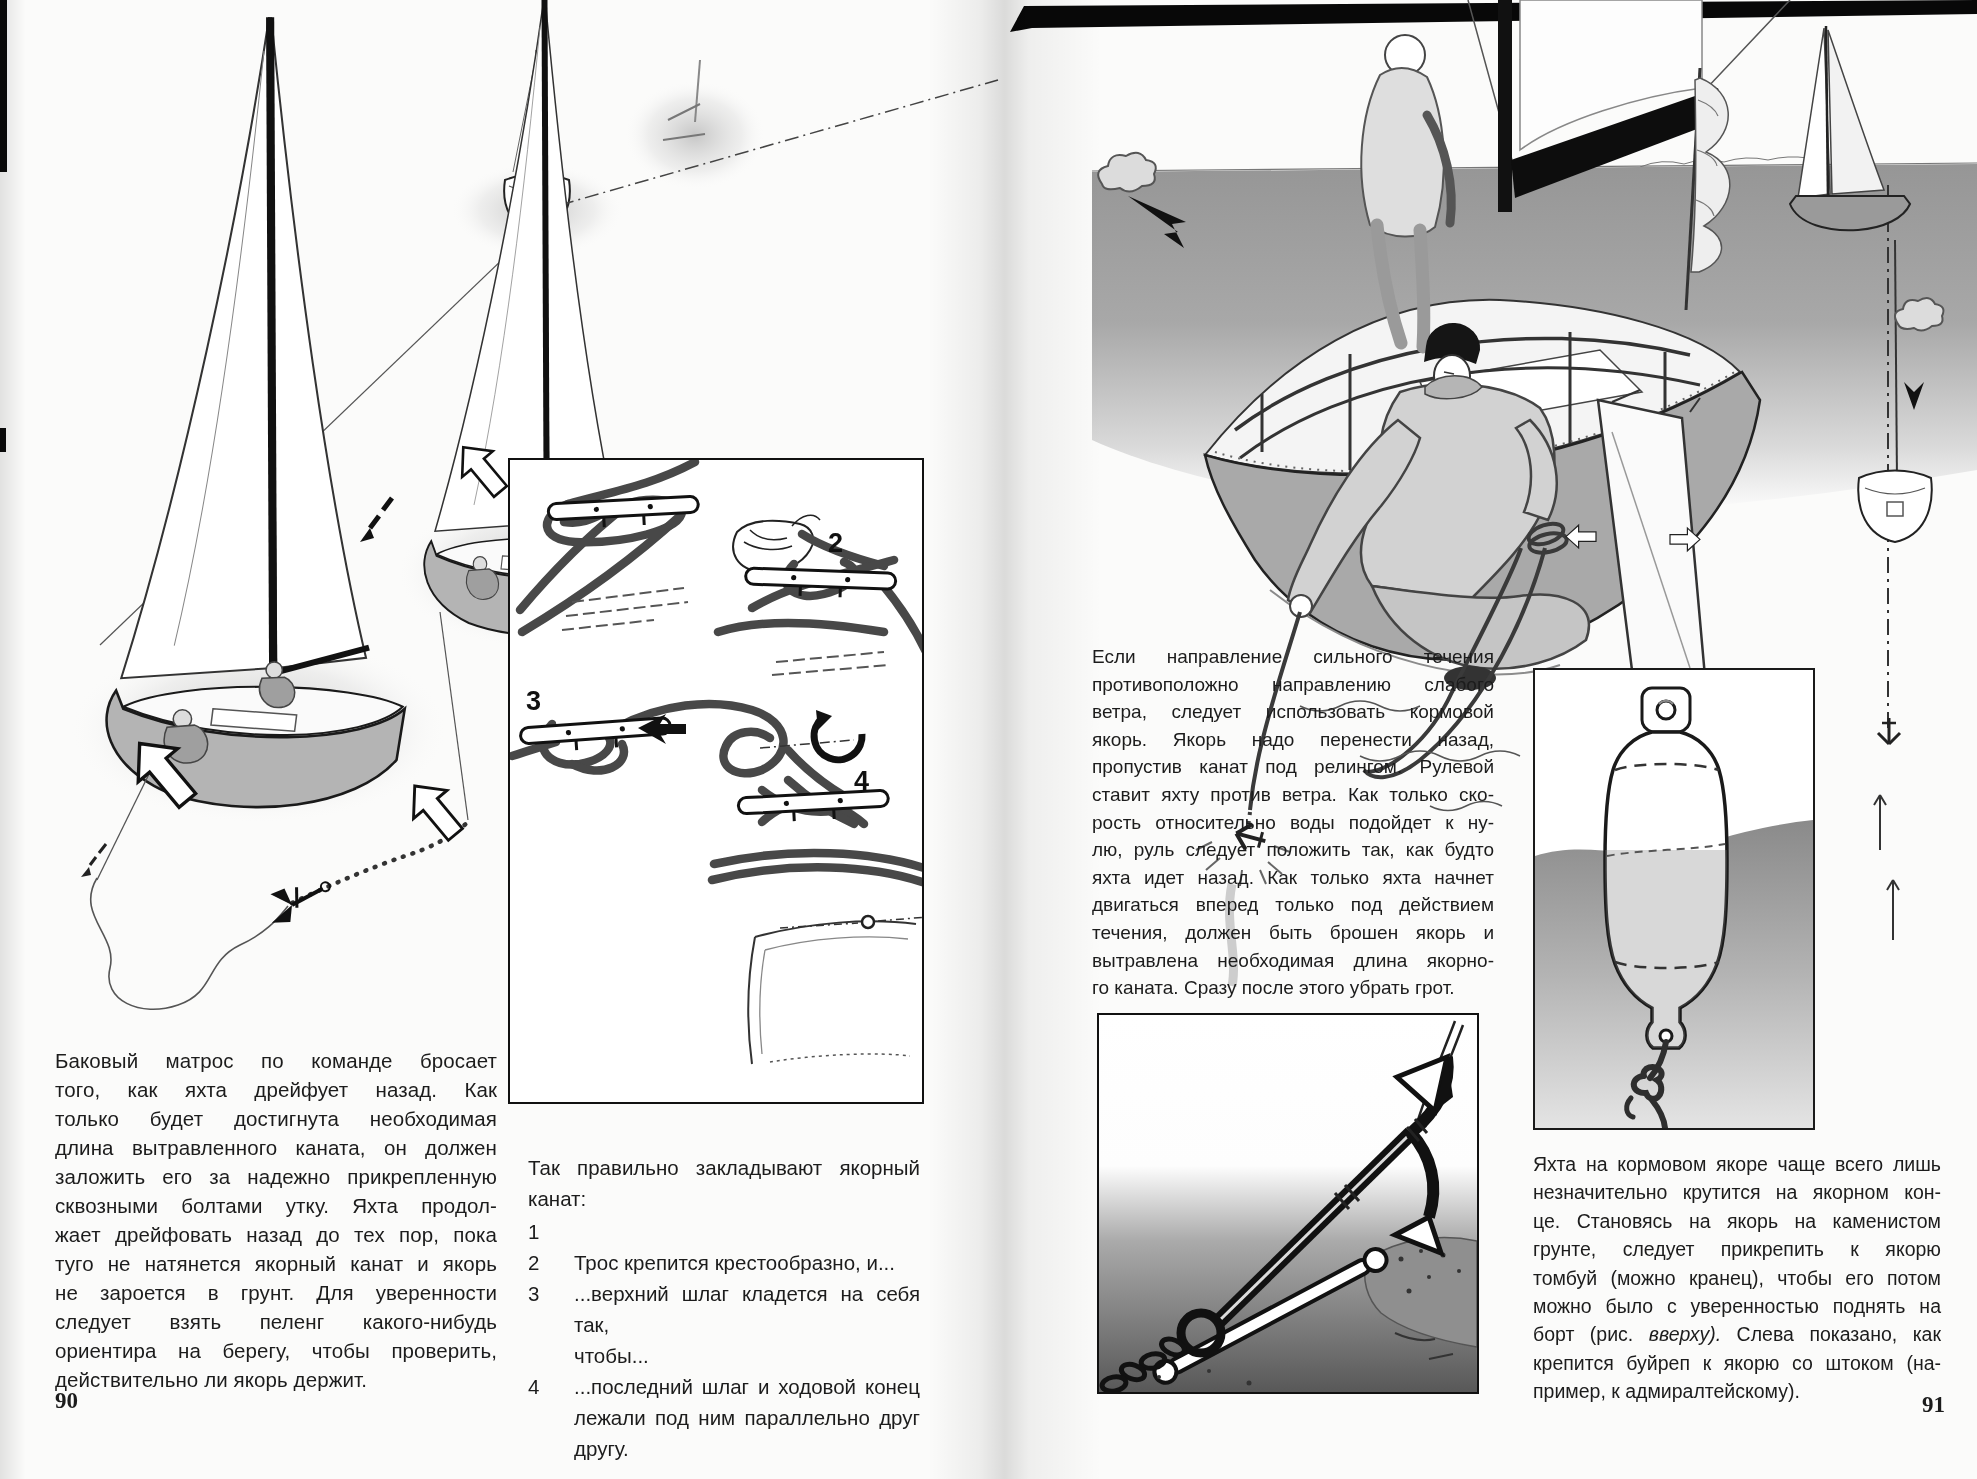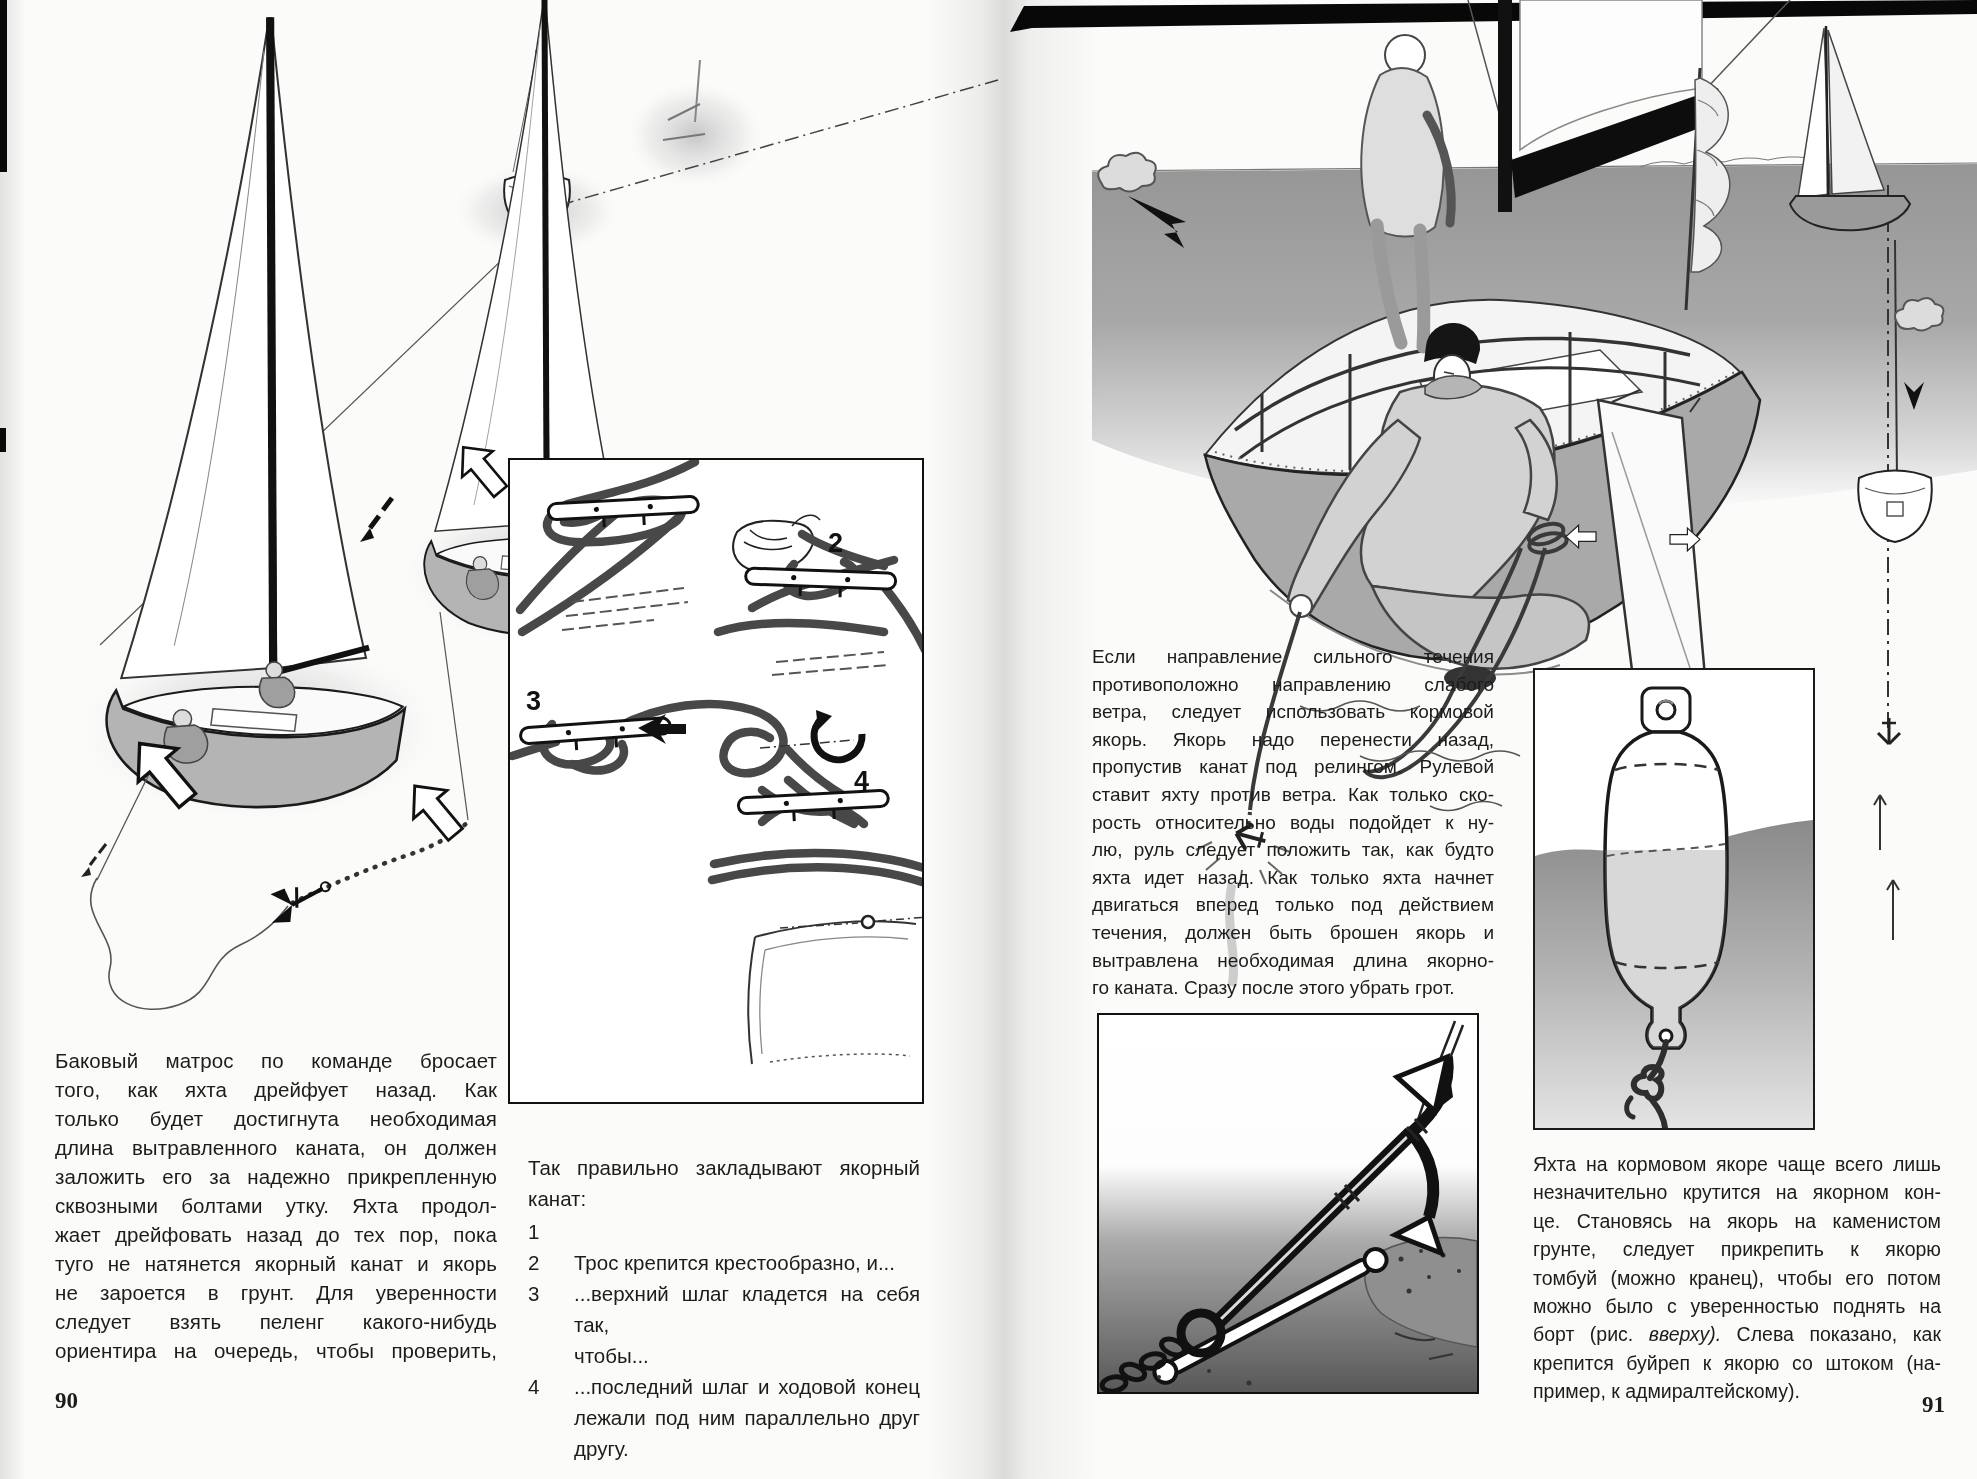--- a/index.html
+++ b/index.html
@@ -464,21 +464,22 @@
     <div class="tl just"><span>Баковый матрос по команде бросает</span></div>
     <div class="tl just"><span>того, как яхта дрейфует назад. Как</span></div>
     <div class="tl just"><span>только будет достигнута необходимая</span></div>
     <div class="tl just"><span>длина вытравленного каната, он должен</span></div>
     <div class="tl just"><span>заложить его за надежно прикрепленную</span></div>
     <div class="tl just"><span>сквозными болтами утку. Яхта продол-</span></div>
     <div class="tl just"><span>жает дрейфовать назад до тех пор, пока</span></div>
     <div class="tl just"><span>туго не натянется якорный канат и якорь</span></div>
     <div class="tl just"><span>не зароется в грунт. Для уверенности</span></div>
     <div class="tl just"><span>следует взять пеленг какого-нибудь</span></div>
-    <div class="tl just"><span>ориентира на очередь, чтобы проверить,</span></div>
+    <div class="tl just"><span>ориентира на берегу, чтобы проверить,</span></div>
+    <div class="tl"><span>действительно ли якорь держит.</span></div>
   </div>
 
 <div id="inset-caption" class="textblock">
     <div class="tl just"><span>Так правильно закладывают якорный</span></div>
     <div class="tl"><span>канат:</span></div>
   </div>
 <div id="inset-steps" class="textblock">
     <div class="step">
       <div class="stepnum">1</div>
     </div>

